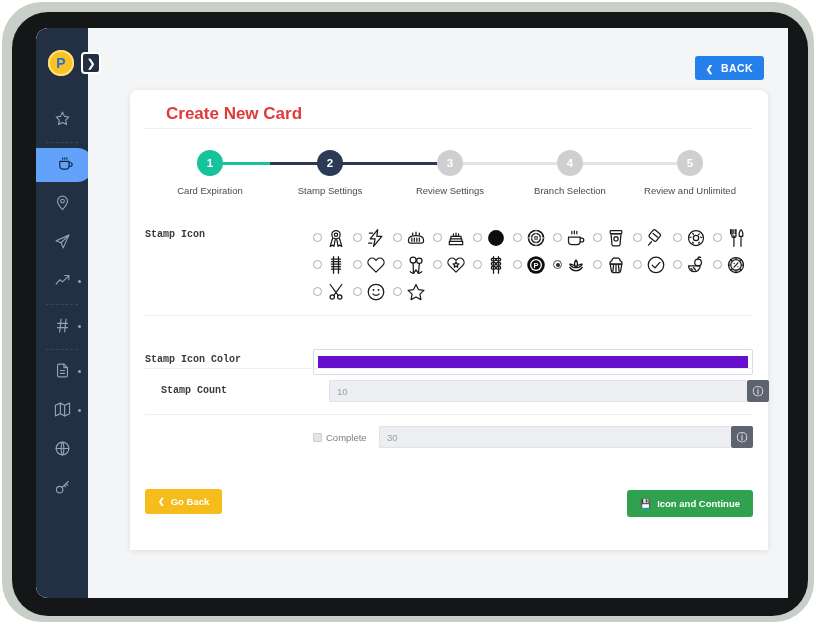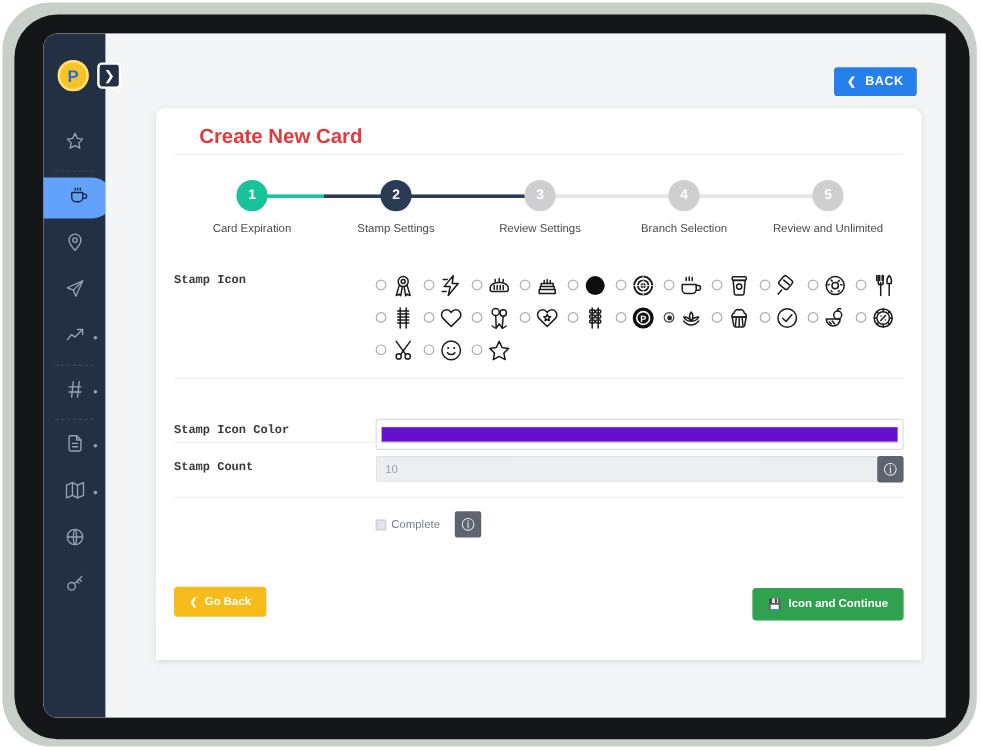--- a/index.html
+++ b/index.html
@@ -561,37 +561,38 @@
         <div class="row-rule" style="position:absolute;left:15px;top:225px;"></div>
 
         <div class="form-row" style="top:240px;height:34px;margin-top:23px;">
           <div class="form-label">Stamp Icon Color</div>
           <div id="color-field">
             <div id="color-swatch" style="background: rgb(102, 16, 205);"></div>
           </div>
         </div>
         <div class="row-rule" style="position:absolute;left:15px;top:278px;"></div>
 
-        <div class="form-row" style="top:294px;height:30px;">
+        <div class="form-row" style="top:294px;height:30px;margin-left:16px;">
           <div class="form-label">Stamp Count</div>
           <div style="position:absolute;left:168px;top:-4px;width:440px;display:flex;">
             <div class="inp" style="flex:1;border-right:none;">10</div>
             <div class="help-btn">
               <span>ⓘ</span>
             </div>
           </div>
         </div>
         <div class="row-rule" style="position:absolute;left:15px;top:324px;"></div>
 
         <div class="form-row" style="top:340px;height:40px;">
           <div style="position:absolute;left:168px;top:-4px;width:440px;display:flex;align-items:center;">
             <div style="display:flex;align-items:center;width:66px;flex:none;">
               <span class="chk"></span>
               <span class="chk-label">Complete</span>
             </div>
+            <div class="inp" style="flex:1;border-right:none;">30</div>
             <div class="help-btn">
               <span>ⓘ</span>
             </div>
           </div>
         </div>
 
         <div id="go-back-btn">
           <span style="font-size:8px;">❮</span>
           <span>Go Back</span>
         </div>

